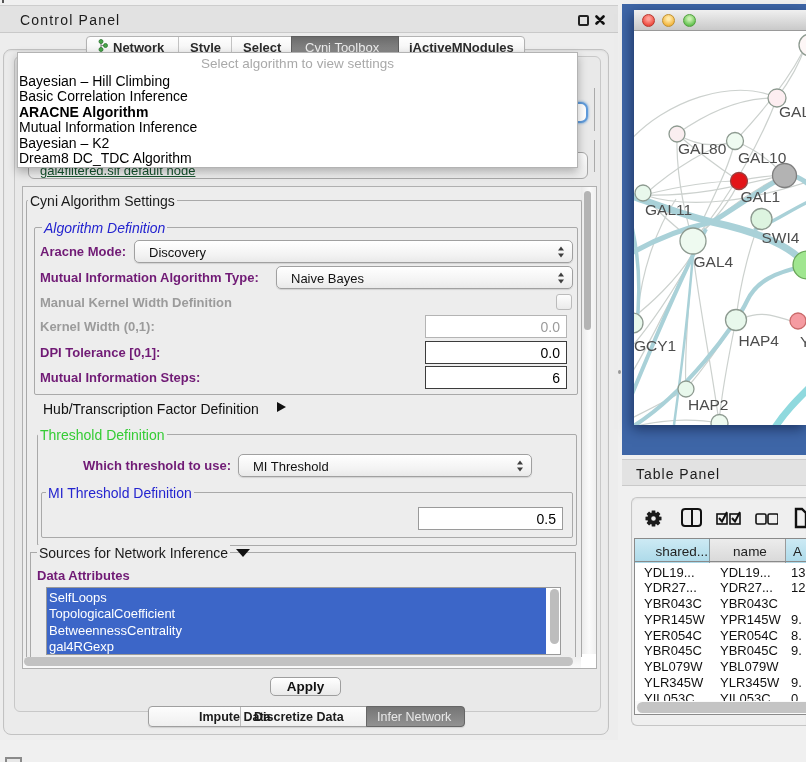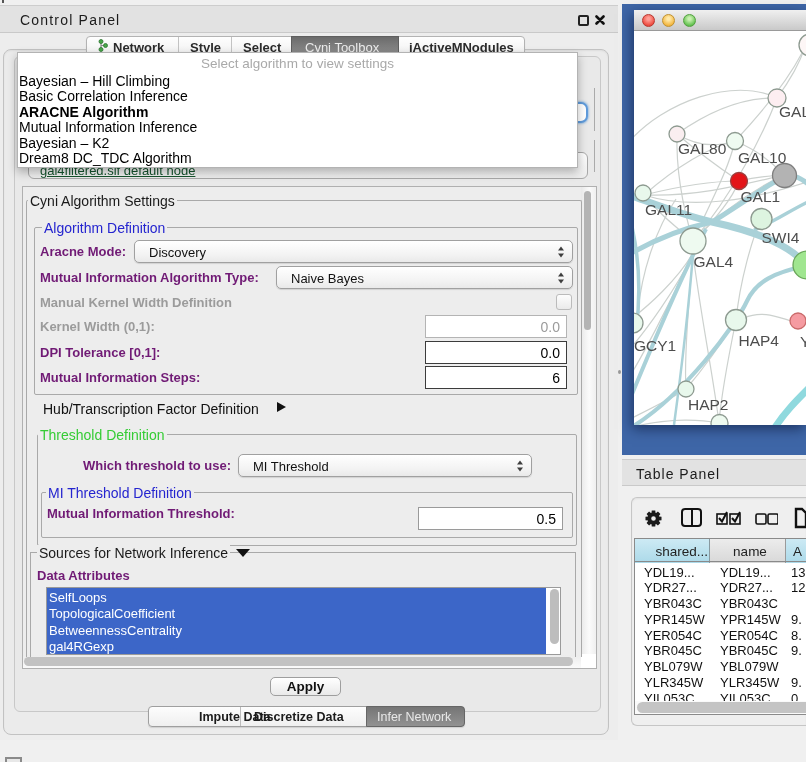--- a/index.html
+++ b/index.html
@@ -68,21 +68,21 @@
 <div class="abs" style="left:584px;top:191px;width:7px;height:139px;background:#b4b4b4;border-radius:4px;"></div>
 
 <div class="abs" style="left:23px;top:655px;width:558px;height:13px;background:linear-gradient(#ececec,#fafafa);"></div>
 <div class="abs" style="left:24px;top:657px;width:549px;height:9px;background:#c2c2c2;border-radius:5px;"></div>
 <div class="abs" style="left:581px;top:654px;width:15px;height:14px;background:#fff;"></div>
 
 <div class="abs" style="left:26px;top:200px;width:554px;height:456px;border:1px solid #a9a9a9;border-bottom:none;border-radius:2px 2px 0 0;"></div>
 <div class="abs legend" style="left:28px;top:192.5px;color:#1a1a1a;">Cyni Algorithm Settings</div>
 
 <div class="fieldset" style="left:34px;top:227px;width:542px;height:166px;"></div>
-<div class="abs legend" style="left:42px;top:219.5px;color:#2424cf;">Algorithm Definition</div>
+<div class="abs legend" style="left:42px;top:219.5px;color:#2424cf;font-style:italic;">Algorithm Definition</div>
 
 <div class="abs lbl bold" style="left:40px;top:244px;">Aracne Mode:</div>
 <div class="combo" style="left:134px;top:240px;width:437px;height:21px;">
       <span class="ct">Discovery</span>
       <span class="spin"></span>
     </div>
 <div class="abs lbl bold" style="left:40px;top:270px;">Mutual Information Algorithm Type:</div>
 <div class="combo" style="left:276px;top:266px;width:295px;height:21px;">
       <span class="ct">Naive Bayes</span>
       <span class="spin"></span>
@@ -108,21 +108,20 @@
 <div class="fieldset" style="left:37px;top:434px;width:538px;height:110px;"></div>
 <div class="abs legend" style="left:38px;top:426.5px;color:#35cc35;">Threshold Definition</div>
 <div class="abs lbl bold" style="left:83px;top:458px;">Which threshold to use:</div>
 <div class="combo" style="left:238px;top:454px;width:292px;height:21px;text-align:center;">
       <span class="ct">MI Threshold</span>
       <span class="spin"></span>
     </div>
 
 <div class="fieldset" style="left:41px;top:492px;width:530px;height:44px;"></div>
 <div class="abs legend" style="left:46px;top:484.5px;color:#2424cf;">MI Threshold Definition</div>
-<div class="abs lbl bold" style="left:47px;top:506px;">Mutual Information Threshold:</div>
 <div class="inp" style="left:418px;top:507px;width:145px;height:23px;border:1px solid #9a9a9a;box-sizing:border-box;">
       <span>0.5</span>
     </div>
 
 <div class="abs" style="left:30px;top:552px;width:544px;height:104px;border:1px solid #a9a9a9;border-bottom:none;"></div>
 <div class="abs legend" style="left:37px;top:544.5px;color:#1a1a1a;">Sources for Network Inference</div>
 <div class="abs" style="left:236px;top:549px;width:0;height:0;border-left:7px solid transparent;border-right:7px solid transparent;border-top:8px solid #111;"></div>
 <div class="abs lbl bold" style="left:37px;top:568px;">Data Attributes</div>
 
 <div class="abs" style="left:46px;top:587px;width:515px;height:68px;border:1px solid #9a9a9a;box-sizing:border-box;background:#fff;"></div>

